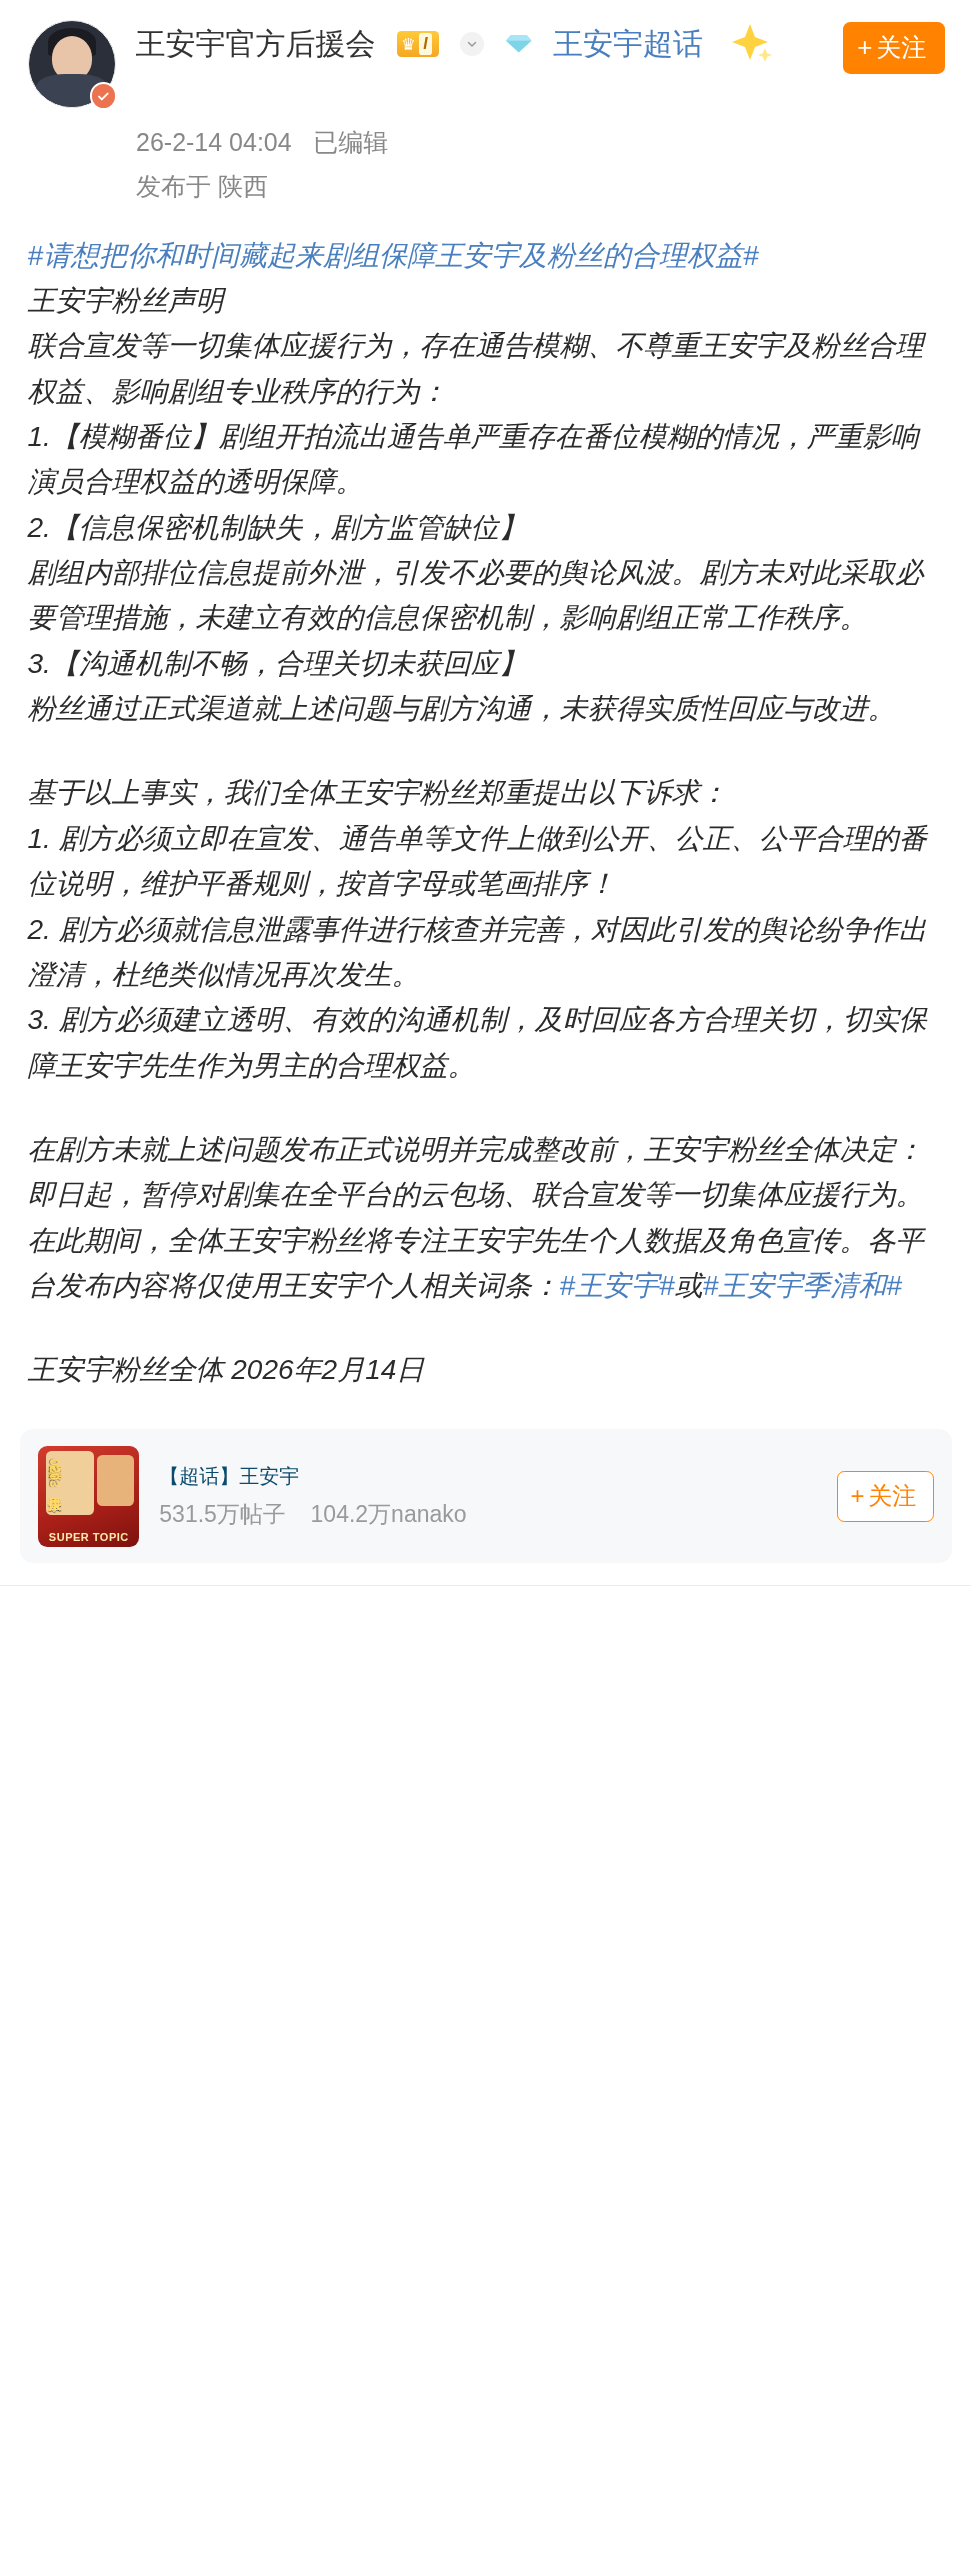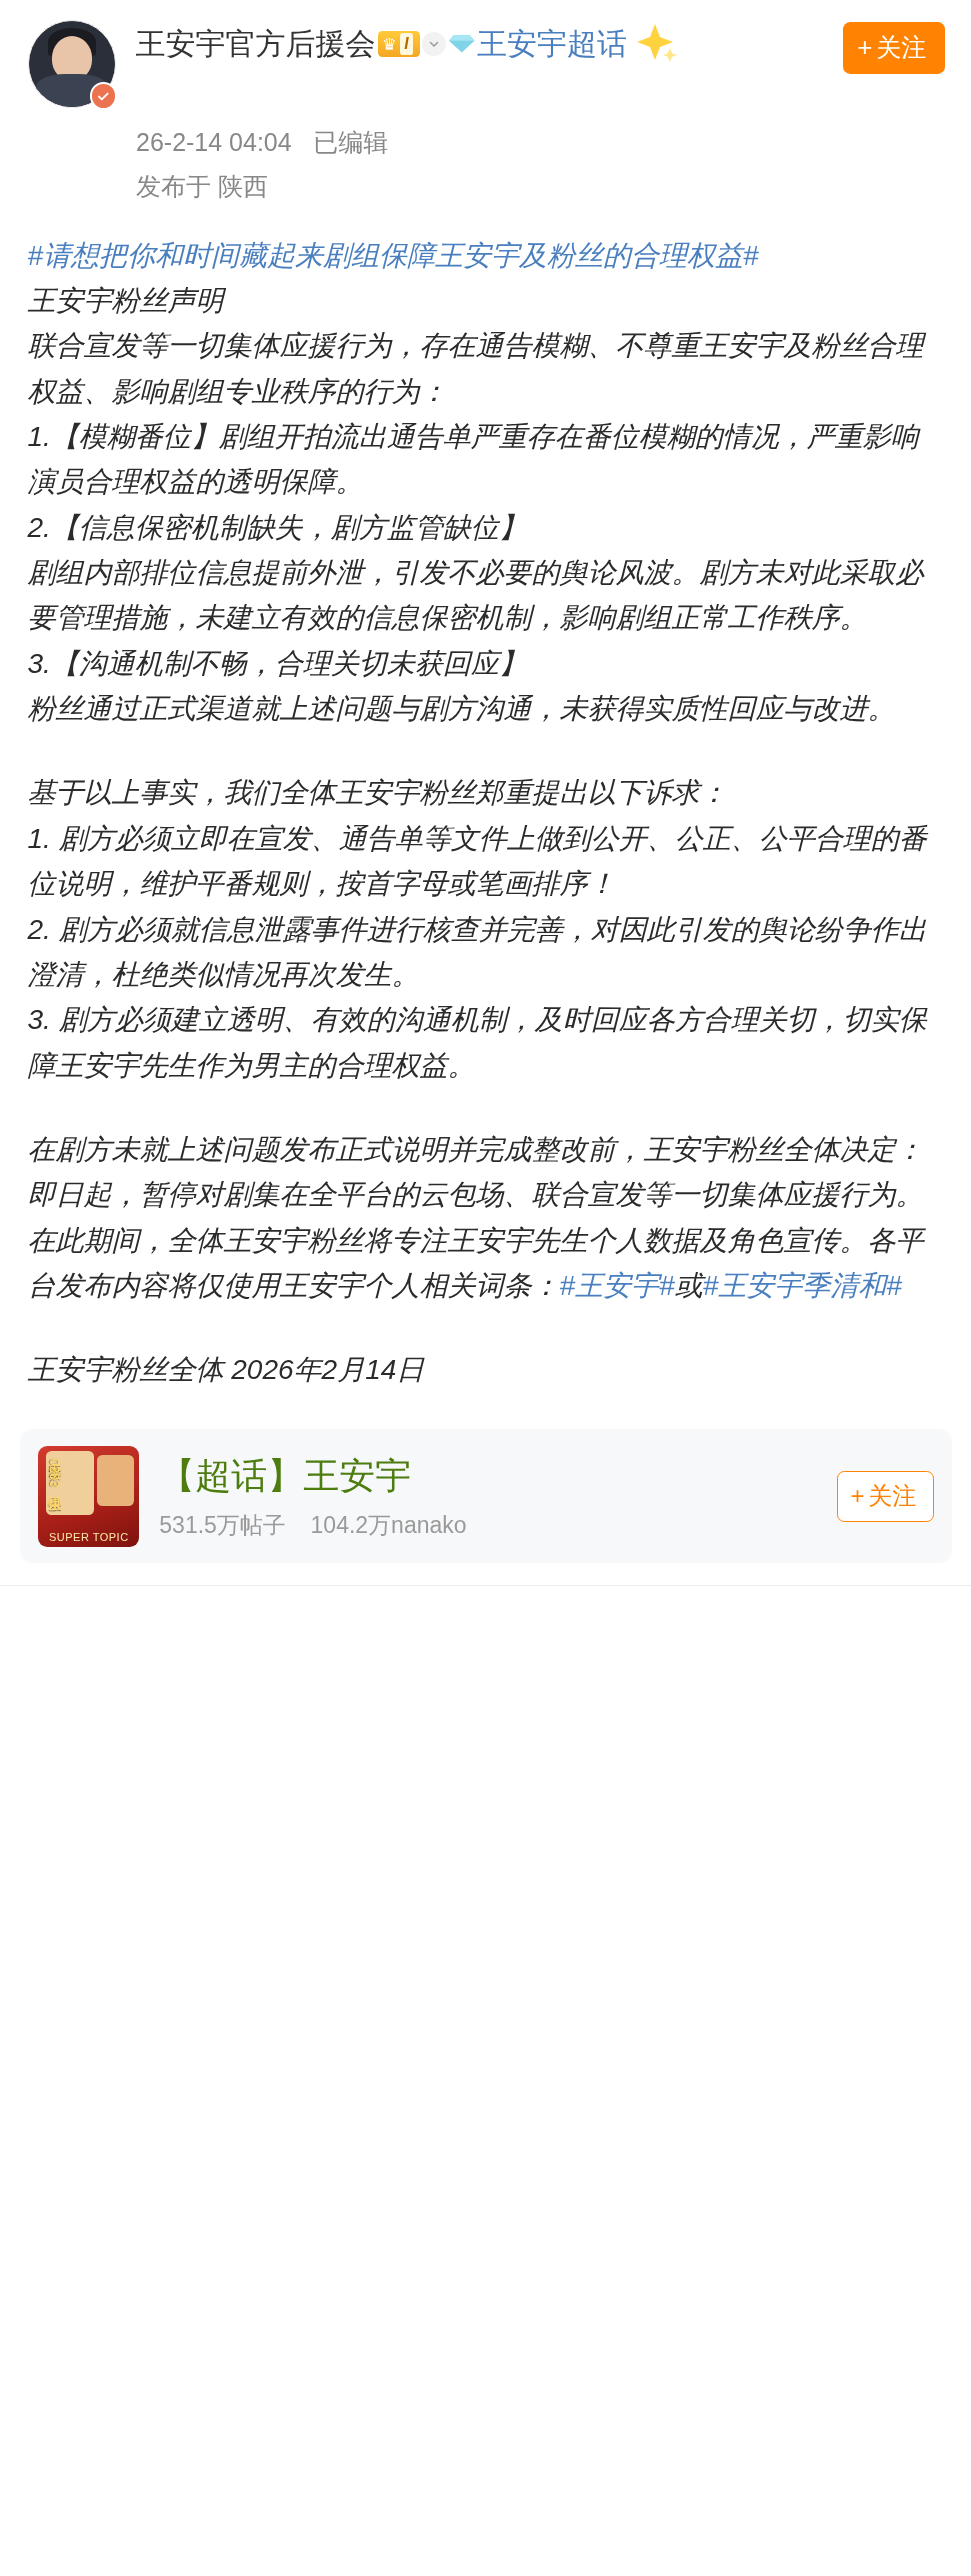--- a/index.html
+++ b/index.html
@@ -84,21 +84,21 @@
     align-items: center;
     justify-content: center;
   }
   .verify-badge svg { width: 14.7px; height: 14.7px; }
 
   .header-main { flex: 1; min-width: 0; padding-top: 1.8px; }
   .name-row {
     display: flex;
     flex-wrap: wrap;
     align-items: center;
-    gap: 2px;
+    gap: 21px;
     line-height: 1.45;
   }
   .nickname {
     font-size: 30px;
     color: #333333;
     font-weight: 400;
   }
   .crown-badge {
     display: inline-flex;
     align-items: center;
@@ -187,34 +187,35 @@
     padding: 16.5px 18.3px;
   }
   .st-thumb {
     width: 101px; height: 101px;
     border-radius: 9.2px;
     flex: 0 0 101px;
     margin-right: 20px;
     position: relative;
     overflow: hidden;
     background: linear-gradient(160deg,#d23c2e 0%, #a81f18 60%, #7d120e 100%);
+    font-weight: bold;
   }
   .st-thumb .g1 { position:absolute; left:7.3px; top:5.5px; width:48px; height:64px; background:#f0cf9a; border-radius:5.5px; }
   .st-thumb .g2 { position:absolute; right:5.5px; top:9.2px; width:37px; height:51px; background:#e8b37a; border-radius:5.5px; }
   .st-thumb .label {
     position:absolute; left:0; right:0; bottom:3.7px;
     text-align:center; color:#ffe9a8; font-size:11px; letter-spacing:0.5px;
   }
   .st-thumb .vert {
     position:absolute; left:9.2px; top:9.2px;
     color:#ffd96b; font-size:13px; line-height:1.05; writing-mode: vertical-rl;
     text-shadow: 0 0.9px 0.9px rgba(0,0,0,.4);
   }
   .st-info { flex: 1; min-width: 0; }
-  .st-title { font-size: 36px; color: #4d7c0f; line-height: 1.35; }
+  .st-title { font-size: 20px; color: #0c4a6e; line-height: 1.35; }
   .st-sub { font-size: 23px; color: #9a9a9a; margin-top: 9.2px; }
   .st-sub span { margin-right: 18.3px; }
   .st-follow {
     flex: 0 0 auto;
     border: 1.8px solid #ff8200;
     color: #ff8200;
     background: #fff;
     font-size: 24px;
     border-radius: 7.3px;
     padding: 8.3px 16.5px 9.2px 13px;

